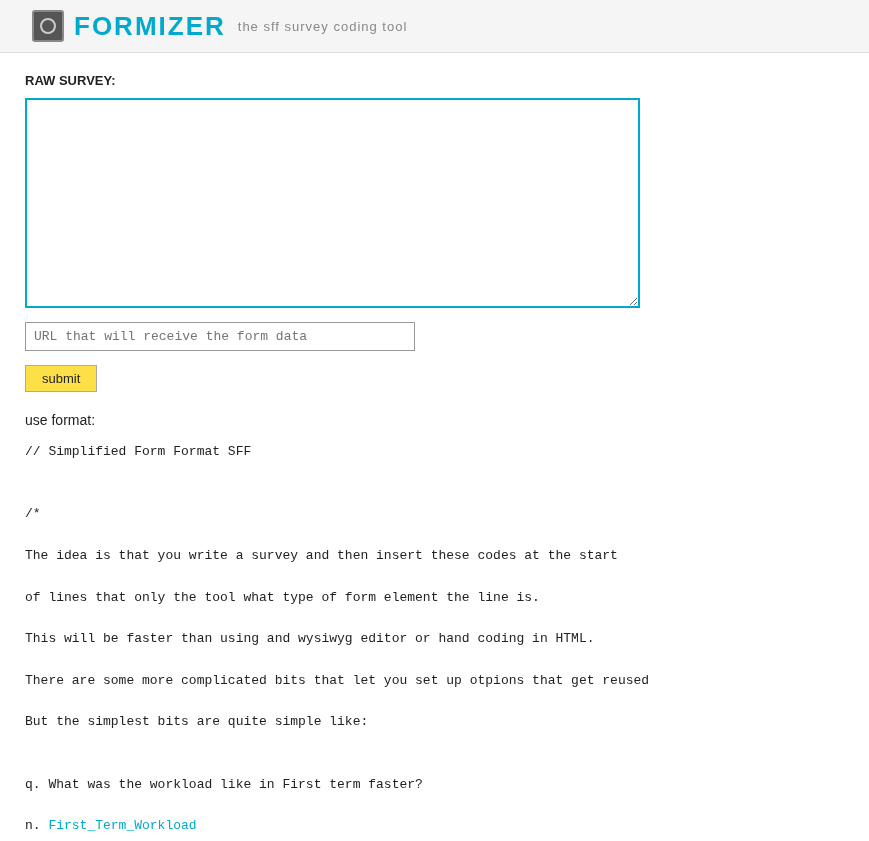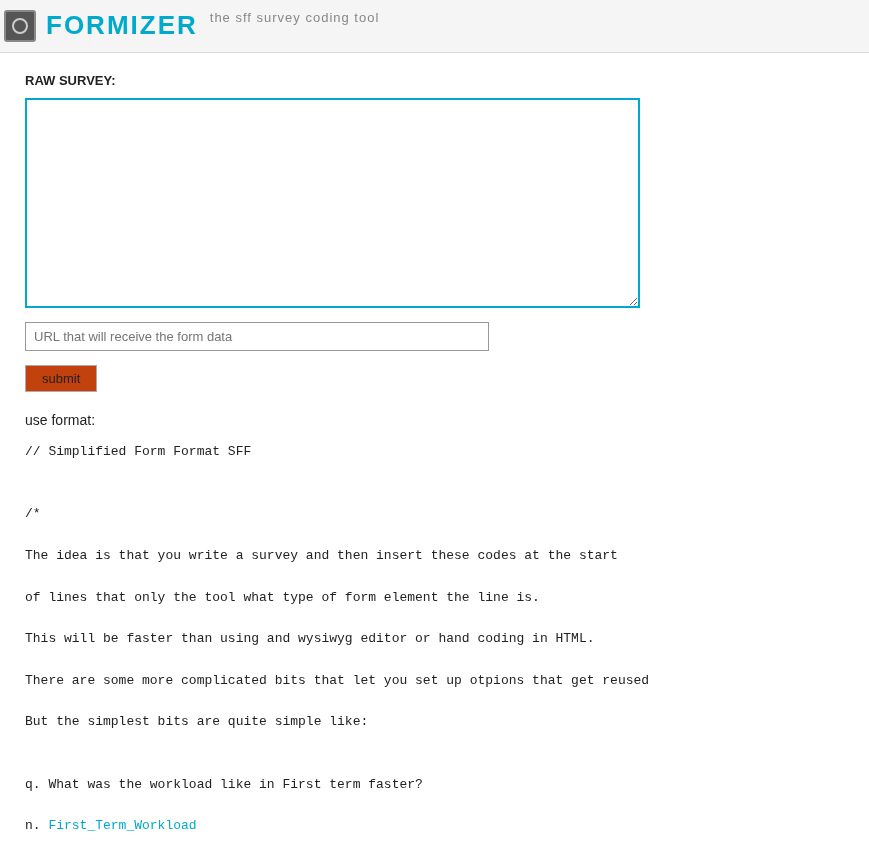--- a/index.html
+++ b/index.html
@@ -12,22 +12,22 @@
       background-color: #ffffff;
       font-family: Arial, sans-serif;
       font-size: 14px;
       color: #222;
       padding: 0;
       margin: 0;
     }
 
     .header {
       display: flex;
-      align-items: flex-start;
-      padding: 10px 4px;
+      align-items: center;
+      padding: 10px 32px;
       border-bottom: 1px solid #ddd;
       background-color: #f5f5f5;
     }
 
     .logo-icon {
       width: 32px;
       height: 32px;
       background-color: #555;
       border: 2px solid #888;
       border-radius: 3px;
@@ -79,36 +79,36 @@
       padding: 6px;
       font-size: 13px;
       font-family: Arial, sans-serif;
       resize: both;
       outline: none;
       color: #222;
       display: block;
     }
 
     .url-input {
-      width: 464px;
+      width: 390px;
       padding: 6px 8px;
       border: 1px solid #999;
       font-size: 13px;
-      font-family: Liberation Sans, sans-serif;
+      font-family: Liberation Mono, monospace;
       margin-top: 14px;
       display: block;
       color: #555;
     }
 
     .submit-button {
       margin-top: 14px;
       padding: 5px 16px;
       font-size: 13px;
       font-family: Arial, sans-serif;
-      background-color: #c2410c;
+      background-color: #fde047;
       border: 1px solid #aaa;
       cursor: pointer;
       color: #222;
     }
 
     .use-format-label {
       margin-top: 20px;
       font-size: 14px;
       color: #222;
       margin-bottom: 14px;

